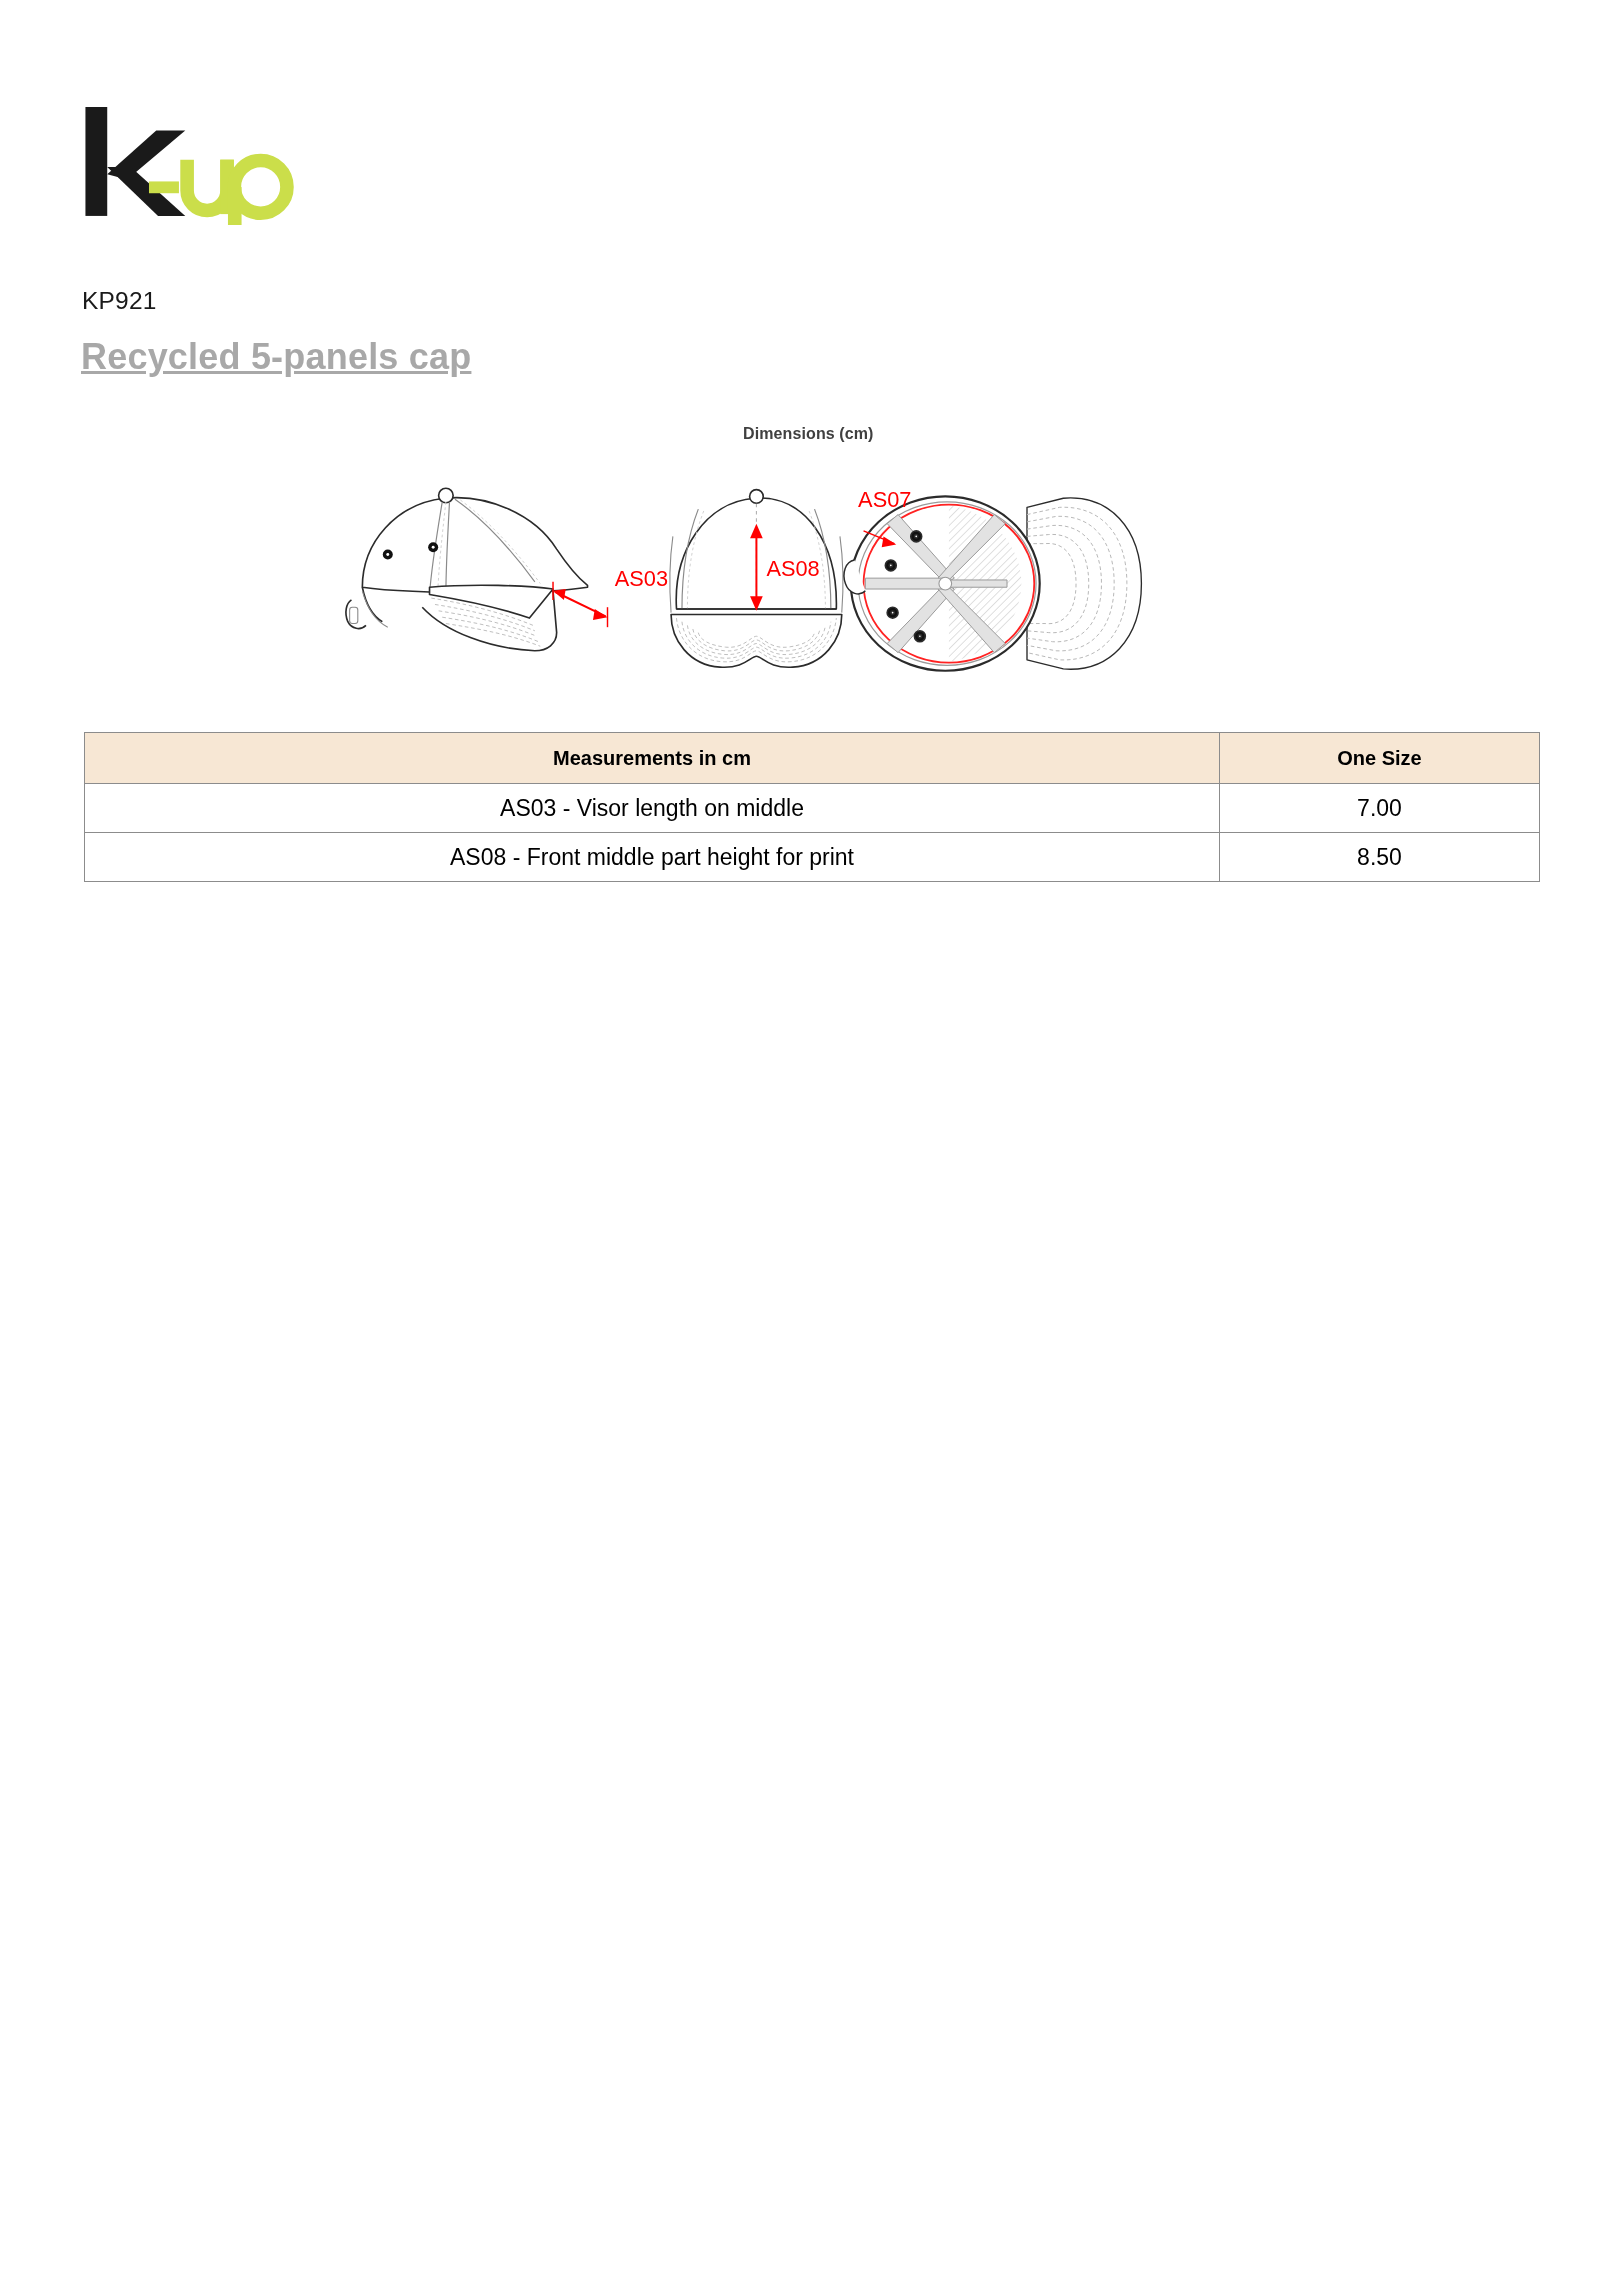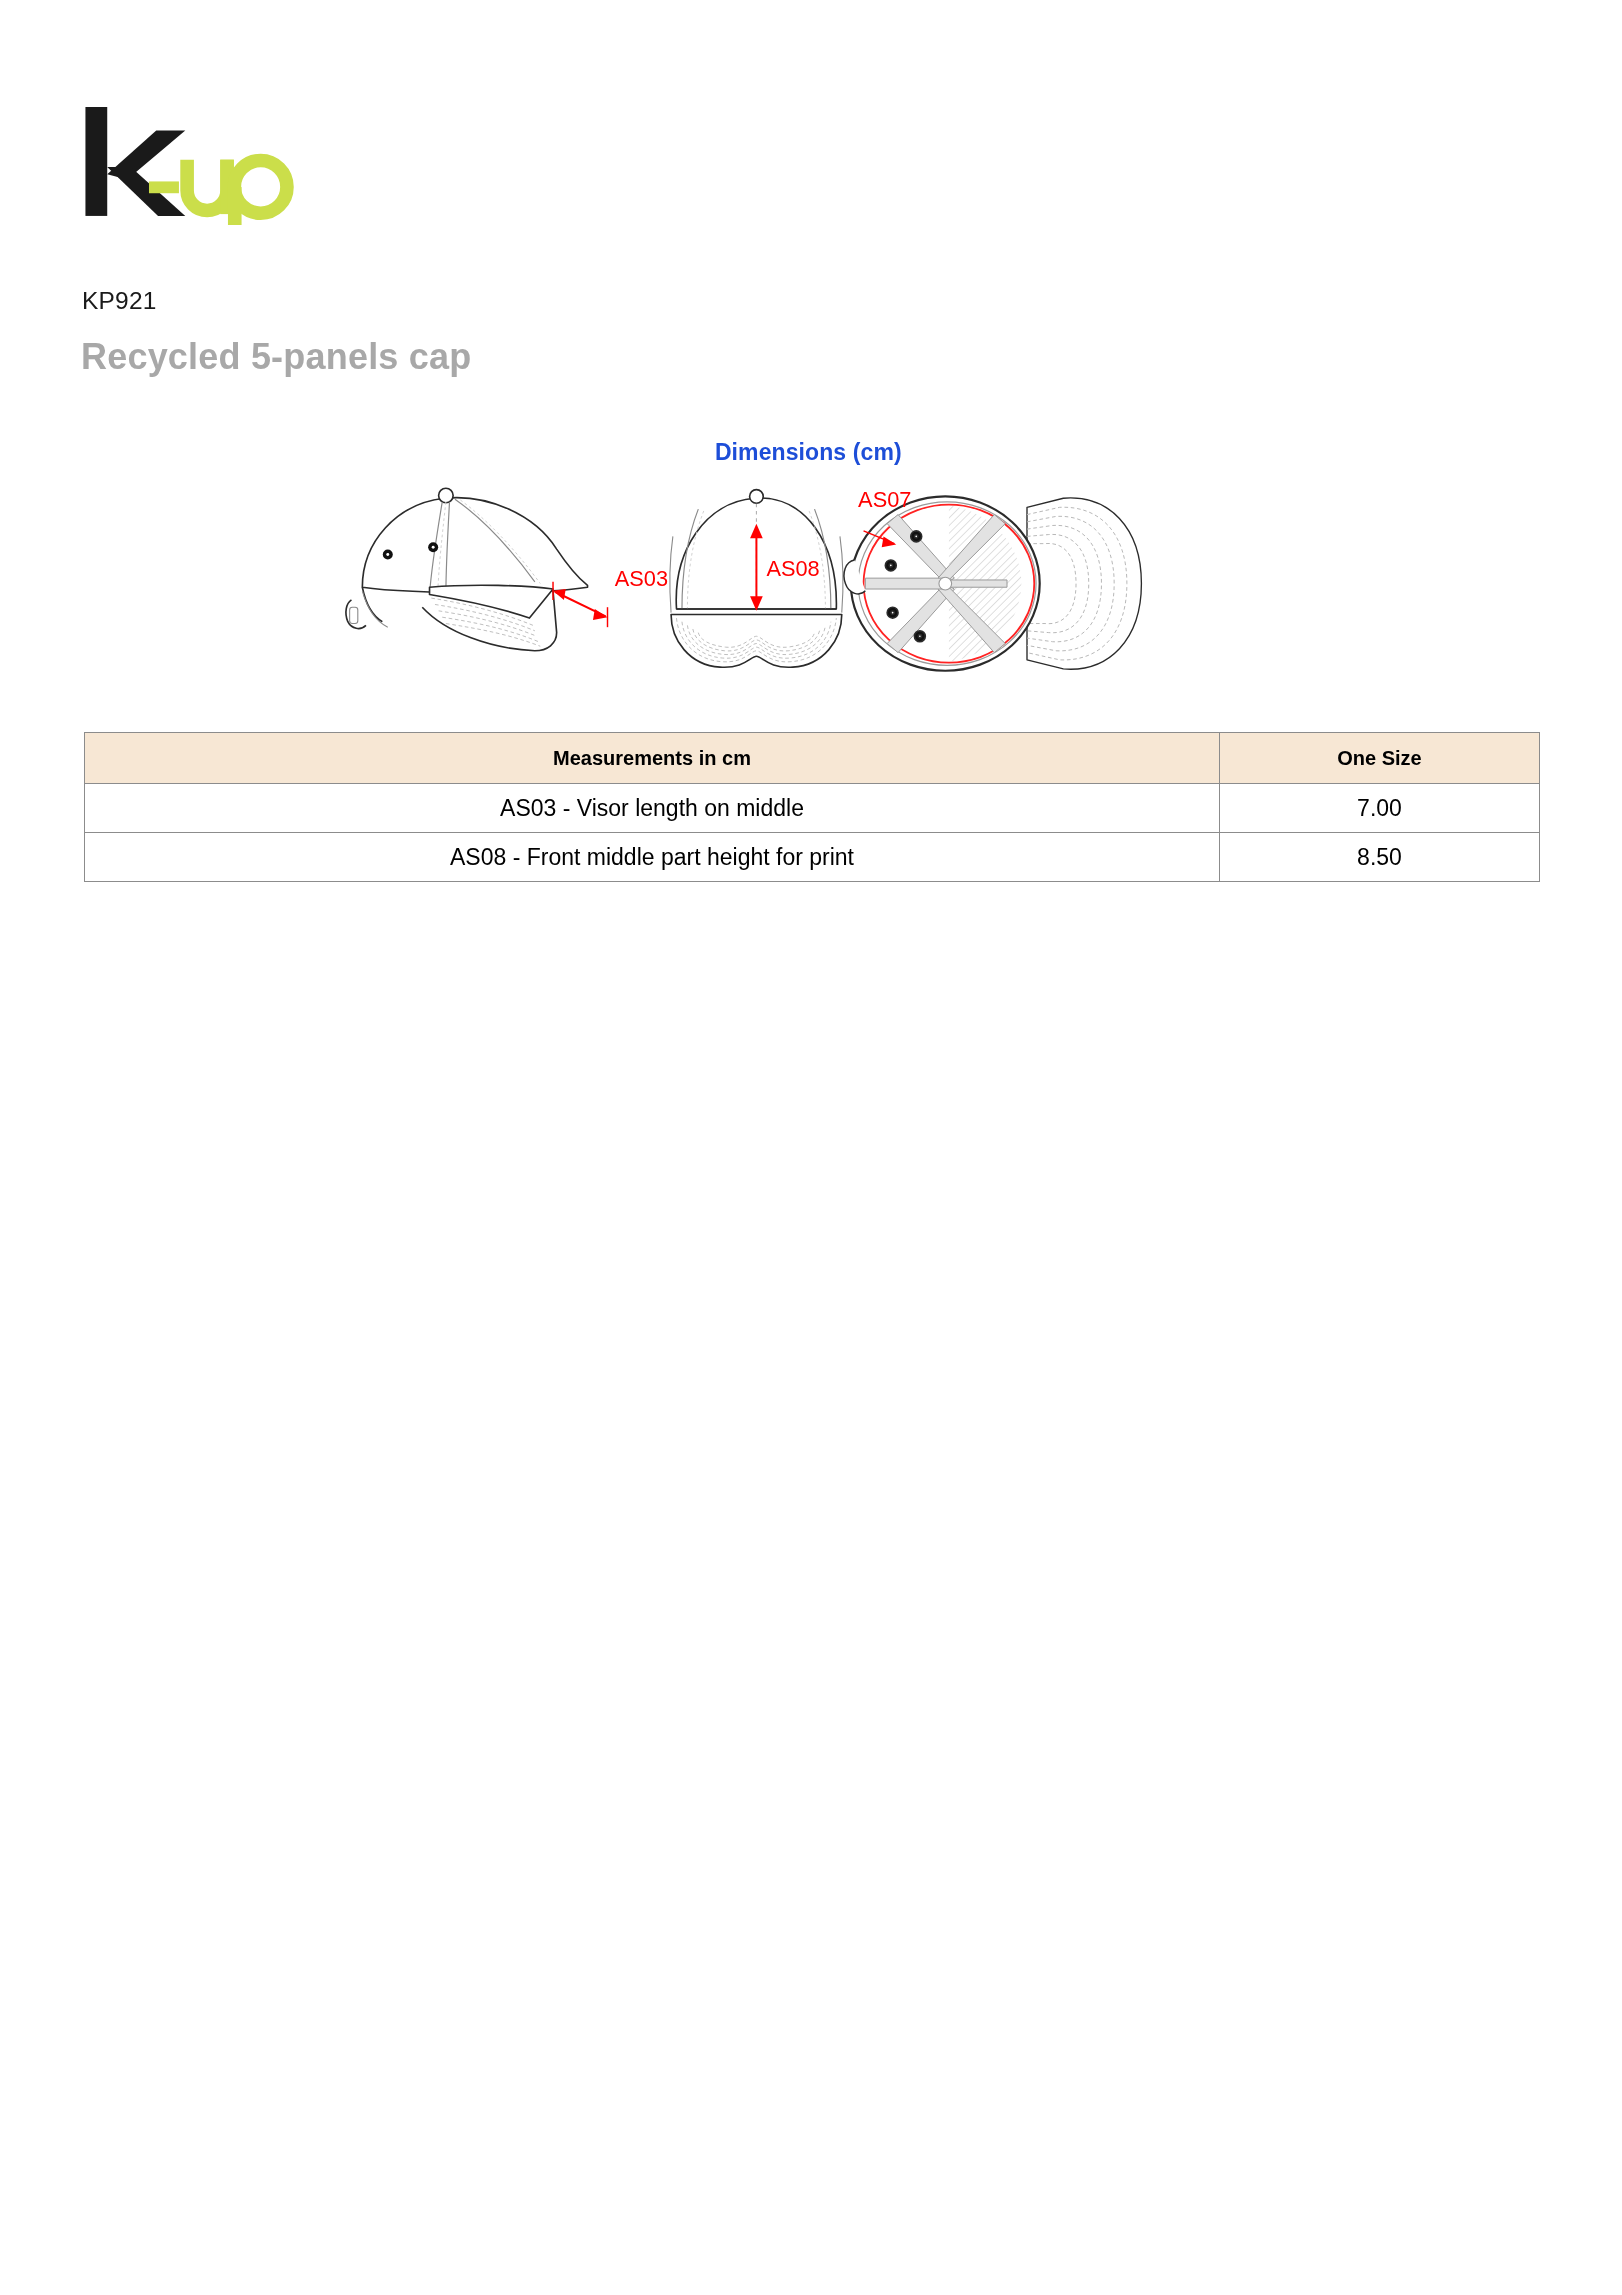--- a/index.html
+++ b/index.html
@@ -49,32 +49,33 @@
   .product-title {
     position: absolute;
     left: 81px;
     top: 335px;
     font-size: 36px;
     line-height: 44px;
     font-weight: bold;
     color: #a8a8a8;
     letter-spacing: 0.2px;
     white-space: nowrap;
+    text-decoration: underline;
   }
 
   
   .dim-heading {
     position: absolute;
     left: 0;
-    top: 439px;
+    top: 425px;
     width: 1623px;
     text-align: center;
-    font-size: 23px;
+    font-size: 16px;
     font-weight: bold;
-    color: #1d4ed8;
+    color: #404040;
     letter-spacing: 0.1px;
   }
   .dim-heading-inner { display: inline-block; margin-left: -6.4px; }
 
   
   .drawings {
     position: absolute;
     left: 309px;
     top: 471px;
     width: 982px;

